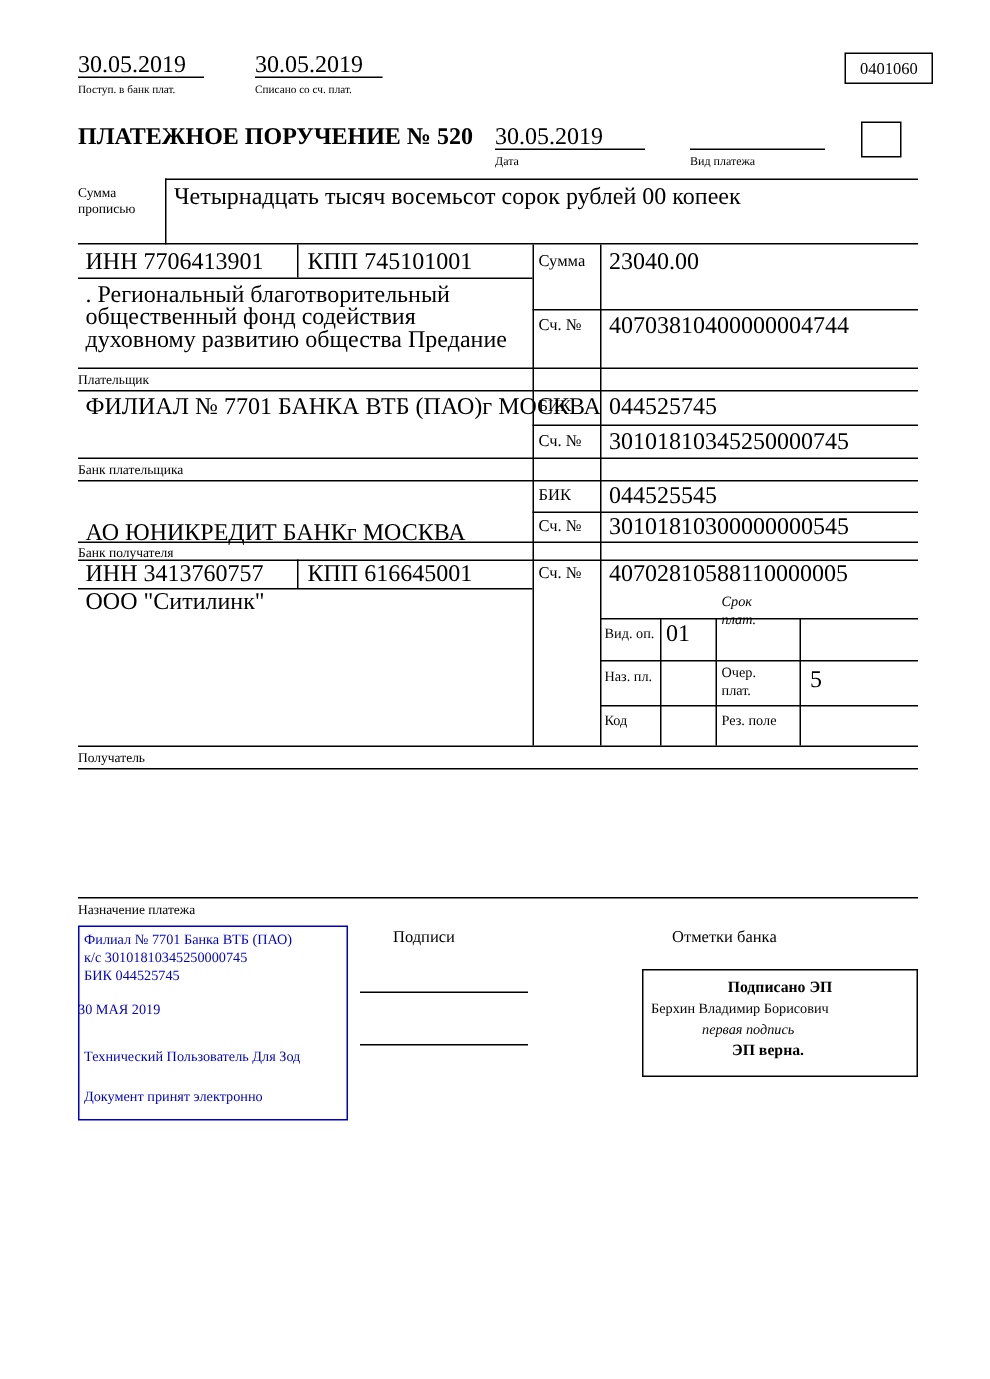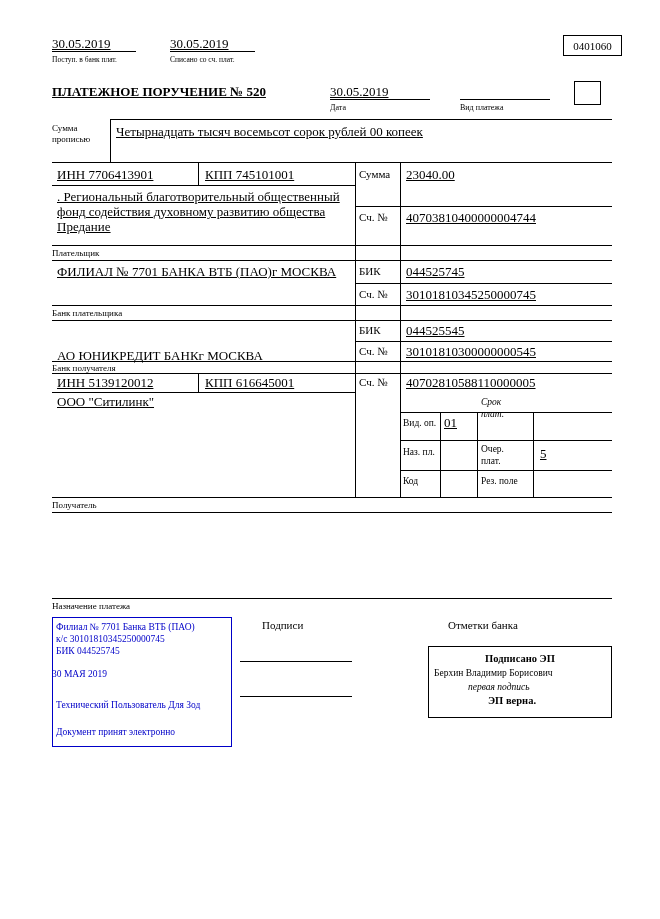--- a/index.html
+++ b/index.html
@@ -13,21 +13,21 @@
   .wrap{ white-space:normal; }
   .hl  { position:absolute; height:1px; background:#000; }
   .vl  { position:absolute; width:1px;  background:#000; }
   .box { position:absolute; border:1px solid #000; }
   .f7  { font-size:7.5px;  line-height:9px;  }
   .f8  { font-size:8px;    line-height:10px; }
   .f9  { font-size:9px;    line-height:11px; }
   .f95 { font-size:9.5px;  line-height:12px; }
   .f10 { font-size:10.5px; line-height:13px; }
   .f11 { font-size:11px;   line-height:13px; }
-  .f13 { font-size:13px;   line-height:15px;text-decoration:underline; }
+  .f13 { font-size:16px;   line-height:15px; }
   .b   { font-weight:bold; }
   .i   { font-style:italic; }
   .ctr { text-align:center; }
   .blue { color:#0000c8; }
   .bluebox { position:absolute; border:1px solid #0000c8; }
 </style>
 </head>
 <body>
 
 <div class="page">
@@ -89,21 +89,21 @@
   <div class="t f13" style="left:57px; top:324px;margin-top:24px;">АО ЮНИКРЕДИТ БАНКг МОСКВА</div>
   <div class="t f11" style="left:359px; top:324px;">БИК</div>
   <div class="t f13" style="left:406px; top:323px;">044525545</div>
   <div class="hl" style="left:355px; top:341px; width:257px;"></div>
   <div class="t f11" style="left:359px; top:345px;">Сч. №</div>
   <div class="t f13" style="left:406px; top:344px;">30101810300000000545</div>
   <div class="hl" style="left:52px; top:361px; width:560px;"></div>
   <div class="t f9" style="left:52px; top:363px;">Банк получателя</div>
   <div class="hl" style="left:52px; top:373px; width:560px;"></div>
 
-  <div class="t f13" style="left:57px; top:375px;">ИНН 5139120012</div>
+  <div class="t f13" style="left:57px; top:375px;">ИНН 3413760757</div>
   <div class="vl" style="left:198px; top:373px; height:19px;"></div>
   <div class="t f13" style="left:205px; top:375px;">КПП 616645001</div>
   <div class="t f11" style="left:359px; top:376px;">Сч. №</div>
   <div class="t f13" style="left:406px; top:375px;">40702810588110000005</div>
   <div class="hl" style="left:52px; top:392px; width:303px;"></div>
   <div class="t f13" style="left:57px; top:394px;">ООО "Ситилинк"</div>
 
   <div class="hl" style="left:400px; top:412px; width:212px;"></div>
   <div class="hl" style="left:400px; top:440px; width:212px;"></div>
   <div class="hl" style="left:400px; top:470px; width:212px;"></div>

